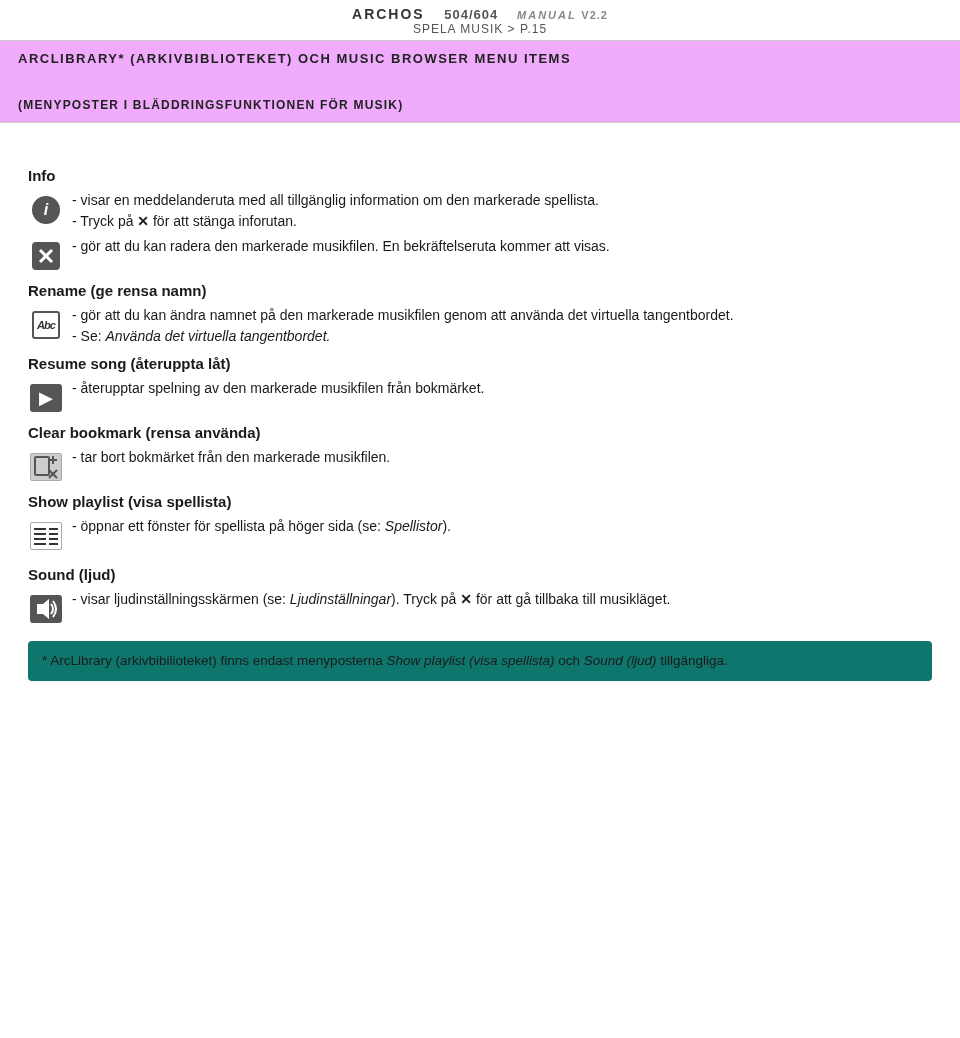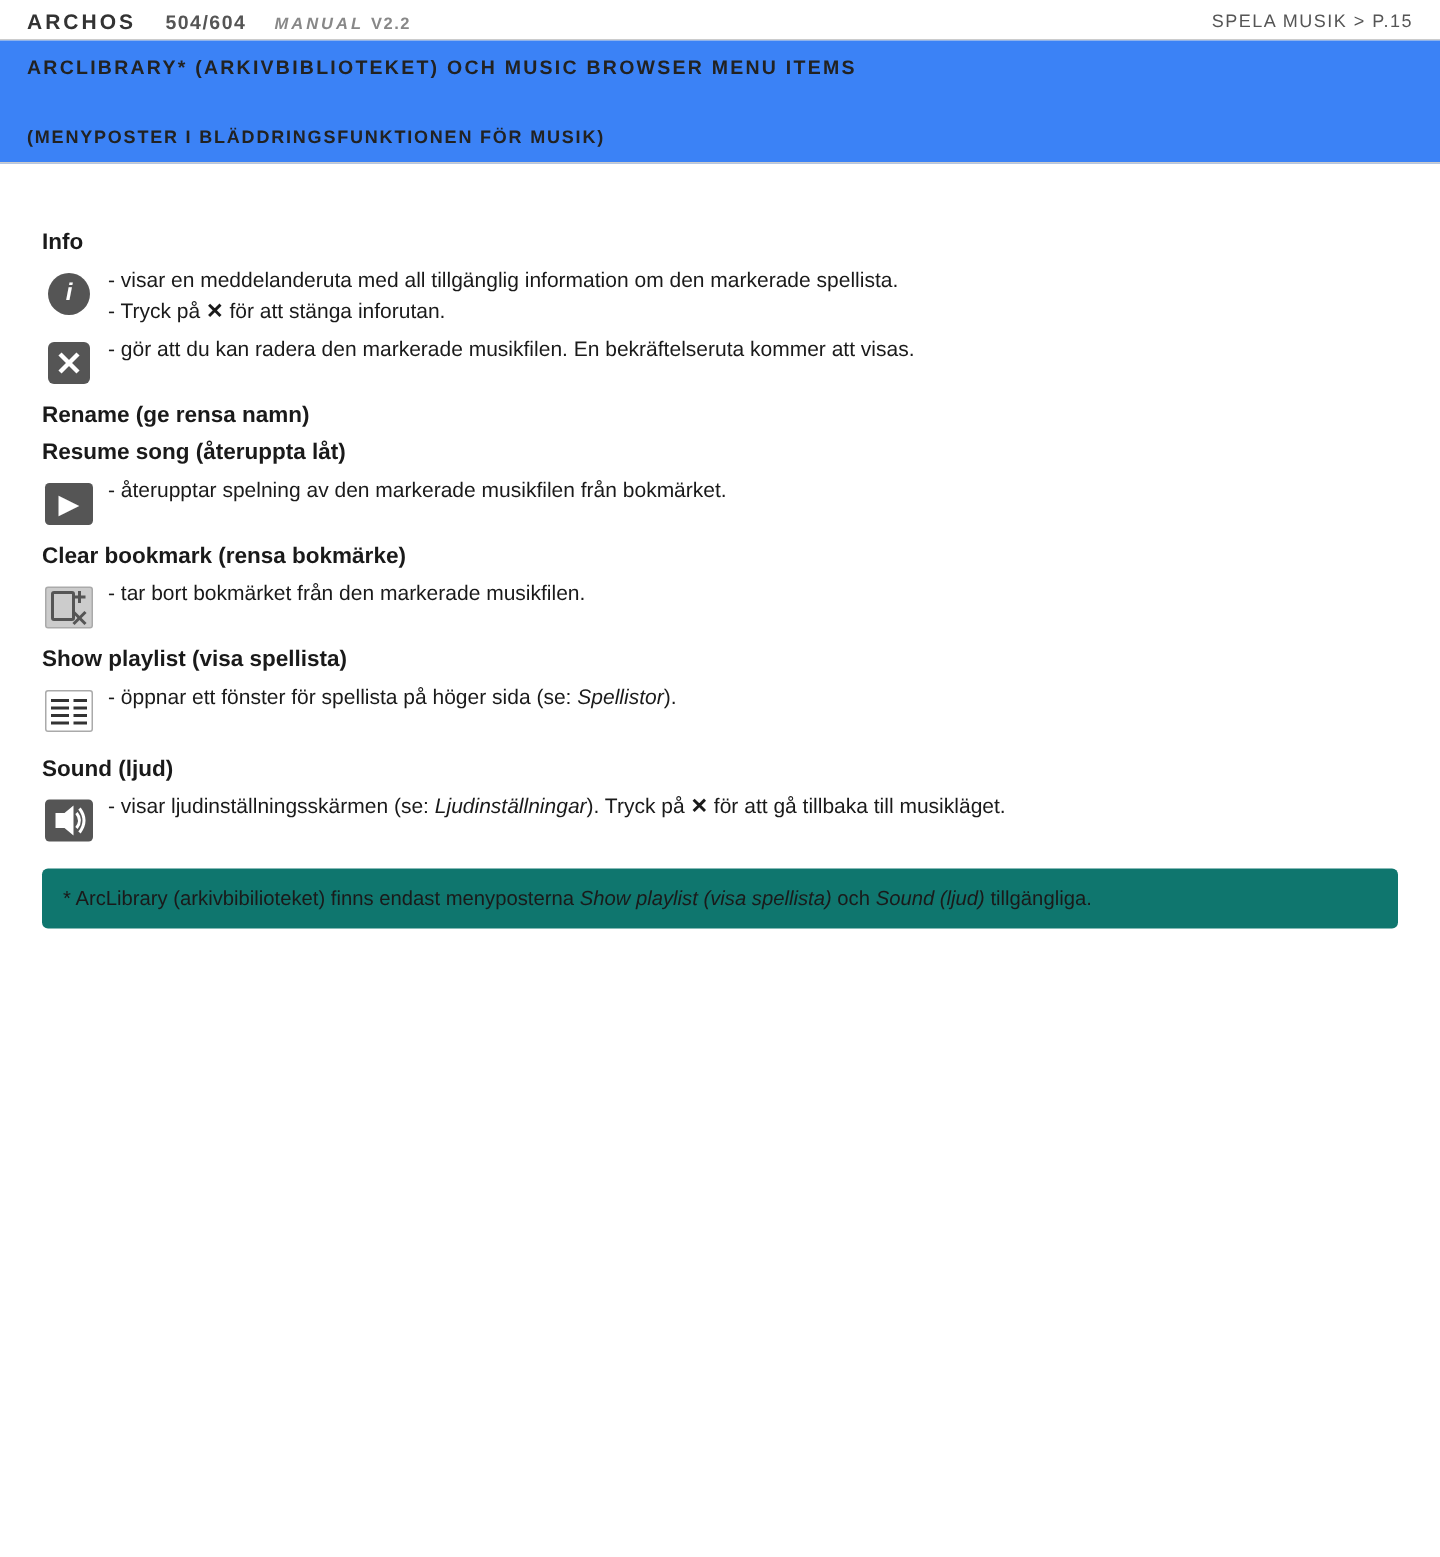--- a/index.html
+++ b/index.html
@@ -12,20 +12,21 @@
       min-height: 1038px;
     }
 
     
     .page-header {
       display: flex;
       justify-content: space-between;
       align-items: center;
       padding: 6px 18px 4px 18px;
       border-bottom: 1px solid #ccc;
+      flex-direction: column;
     }
     .header-left {
       font-size: 13px;
       color: #555;
       letter-spacing: 1px;
       font-weight: bold;
     }
     .header-left .brand {
       font-family: Arial, sans-serif;
       font-weight: 900;
@@ -51,21 +52,21 @@
     }
     .header-right {
       font-size: 12px;
       color: #555;
       letter-spacing: 1px;
       font-weight: normal;
     }
 
     
     .section-title-bar {
-      background: #3b82f6;
+      background: #f0abfc;
       padding: 10px 18px;
       margin: 0;
       border-bottom: 1px solid #ccc;
     }
     .section-title-bar .line1 {
       font-size: 13px;
       font-weight: 900;
       letter-spacing: 1.5px;
       color: #222;
       text-transform: uppercase;
@@ -285,32 +286,43 @@
           <line x1="16" y1="4" x2="4" y2="16" stroke="white" stroke-width="3"></line>
         </svg>
       </div>
     </div>
     <div class="item-text">
       <div>- gör att du kan radera den markerade musikfilen. En bekräftelseruta kommer att visas.</div>
     </div>
   </div>
 
   <div class="section-heading mt8">Rename (ge rensa namn)</div>
+  <div class="item-row">
+    <div class="item-icon">
+      <div class="icon-rename">
+          <em>Abc</em>
+        </div>
+    </div>
+    <div class="item-text">
+      <div>- gör att du kan ändra namnet på den markerade musikfilen genom att använda det virtuella tangentbordet.</div>
+      <div>- Se: <em>Använda det virtuella tangentbordet.</em></div>
+    </div>
+  </div>
 
   <div class="section-heading mt8">Resume song (återuppta låt)</div>
   <div class="item-row">
     <div class="item-icon">
       <div class="icon-resume">▶</div>
     </div>
     <div class="item-text">
       <div>- återupptar spelning av den markerade musikfilen från bokmärket.</div>
     </div>
   </div>
 
-  <div class="section-heading mt8">Clear bookmark (rensa bokmärke)</div>
+  <div class="section-heading mt8">Clear bookmark (rensa använda)</div>
   <div class="item-row">
     <div class="item-icon">
       <div class="icon-clear">
         <svg width="26" height="24" viewBox="0 0 26 24">
           <rect x="2" y="2" width="14" height="18" rx="1" fill="none" stroke="#555" stroke-width="2"></rect>
           <line x1="16" y1="5" x2="24" y2="5" stroke="#555" stroke-width="2"></line>
           <line x1="20" y1="1" x2="20" y2="9" stroke="#555" stroke-width="2"></line>
           <line x1="16" y1="15" x2="24" y2="23" stroke="#555" stroke-width="2"></line>
           <line x1="24" y1="15" x2="16" y2="23" stroke="#555" stroke-width="2"></line>
         </svg>

